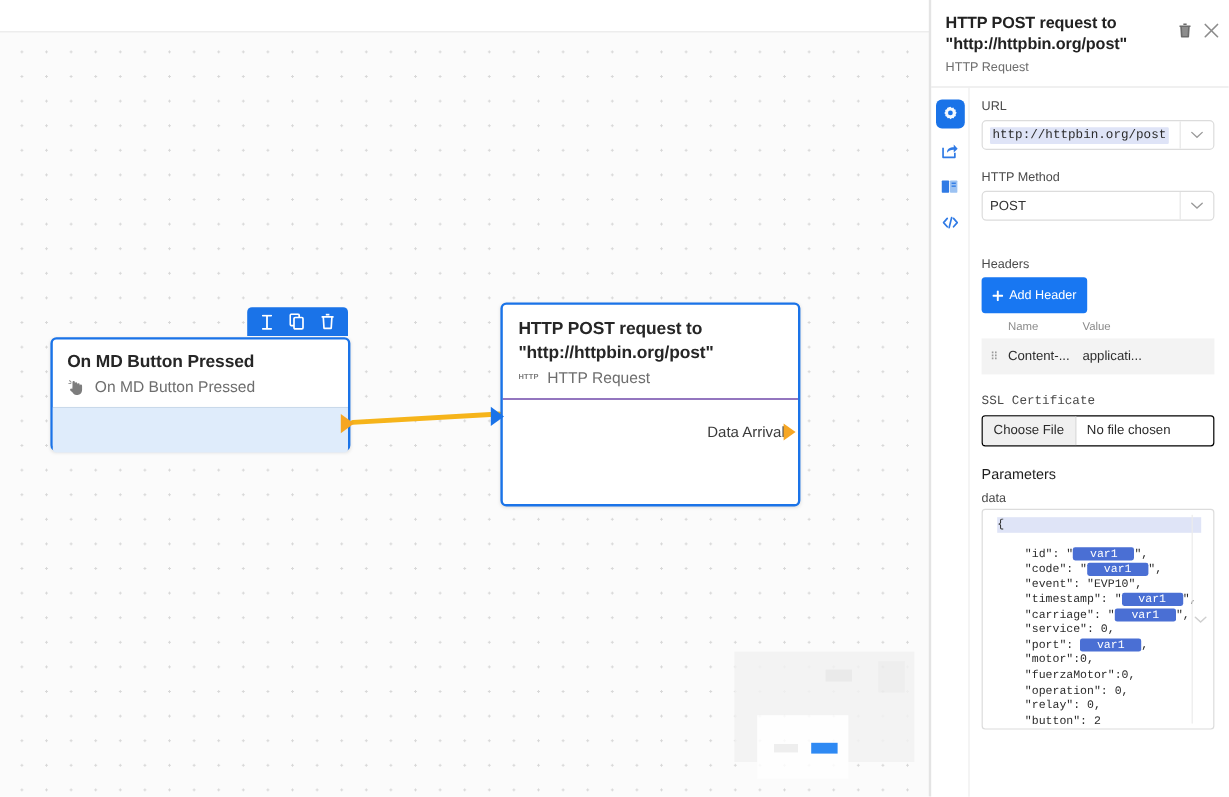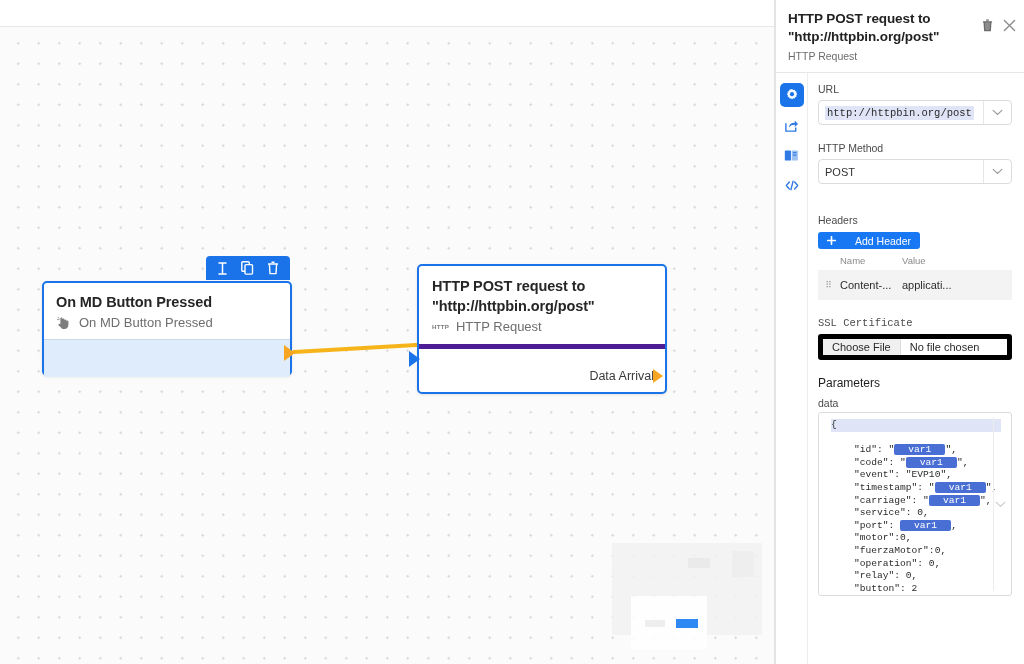--- a/index.html
+++ b/index.html
@@ -80,29 +80,29 @@
     background:#1a73e8; border-radius:4px 4px 0 0;
     display:flex; align-items:center; justify-content:space-around;
     padding:0 4px;
   }
   #node-toolbar .tb-btn {
     width:20px; height:20px; display:flex; align-items:center; justify-content:center;
     cursor:pointer;
   }
 
   
-  #node-http { left:417px; top:264px; width:250px; height:130px; }
+  #node-http { left:417px; top:252px; width:250px; height:170px; }
   #node-http .node-head { padding:11px 12px 9px 13px; }
   #node-http .node-title { font-size:14.5px; line-height:19.5px; }
   .http-badge {
     font-size:6.2px; font-weight:700; color:#7a7a7a; letter-spacing:.2px;
     font-family:"Liberation Sans", sans-serif;
   }
   #node-http .node-body {
-    border-top:5px solid #4c1d95; height:92px; padding-top:14px;
+    border-top:1px solid #4c1d95; height:92px; padding-top:14px;
   }
   .port-row {
     display:flex; align-items:center; justify-content:flex-end;
     height:26px; padding-right:11px; font-size:12.5px; color:#3a3a3a;
   }
   .port-tri-out {
     position:absolute; right:-9px; width:0;height:0;
     border-top:7px solid transparent; border-bottom:7px solid transparent;
     border-left:10px solid #f6a623;
   }
@@ -164,35 +164,35 @@
     font-family:"Liberation Mono", monospace; font-size:10.5px;
     background:#dfe4f7; color:#2b2b2b; padding:1px 2px; border-radius:1px;
   }
   .sel-caret {
     width:28px; display:flex; align-items:center; justify-content:center;
     border-left:1px solid #e6e6e6; color:#8a8a8a;
   }
 
   #add-header-btn {
     background:#1877f2; color:#fff; border:none; border-radius:3px;
-    height:17px; padding:0 9px; font-size:10.5px;
-    display:inline-flex; align-items:center; gap:19px; cursor:pointer;
+    height:30px; padding:0 9px; font-size:10.5px;
+    display:inline-flex; align-items:center; gap:5px; cursor:pointer;
     font-family:"Liberation Sans", sans-serif; font-weight:400;
   }
   #headers-table { margin-top:6px; width:100%; }
   .hdr-cols { display:flex; font-size:9.5px; color:#8a8a8a; padding:0 0 4px 22px; }
   .hdr-cols .c1 { width:62px; }
   .hdr-row {
     display:flex; align-items:center; background:#f3f3f3; height:30px;
     font-size:11px; color:#2d2d2d;
   }
   .hdr-row .grip { width:22px; display:flex; justify-content:center; color:#9a9a9a; letter-spacing:1px; font-size:9px; line-height:4px;}
   .hdr-row .c1 { width:62px; }
 
-  #ssl-row { display:flex; height:26px; border:5px solid #000000; border-radius:3px; overflow:hidden; }
+  #ssl-row { display:flex; height:26px; border:1px solid #000000; border-radius:3px; overflow:hidden; }
   #ssl-choose {
     background:#f0f0f0; display:flex; align-items:center; padding:0 9px;
     font-size:11px; color:#2a2a2a; border-right:1px solid #dcdcdc; cursor:pointer;
   }
   #ssl-name { display:flex; align-items:center; padding:0 9px; font-size:11px; color:#2a2a2a; }
 
   #params-title { font-size:12px; font-weight:400; color:#1e1e1e; margin-top:16px; }
   #data-label { font-size:10.5px; color:#4a4a4a; margin-top:7px; margin-bottom:3px; }
 
   #code-box {

